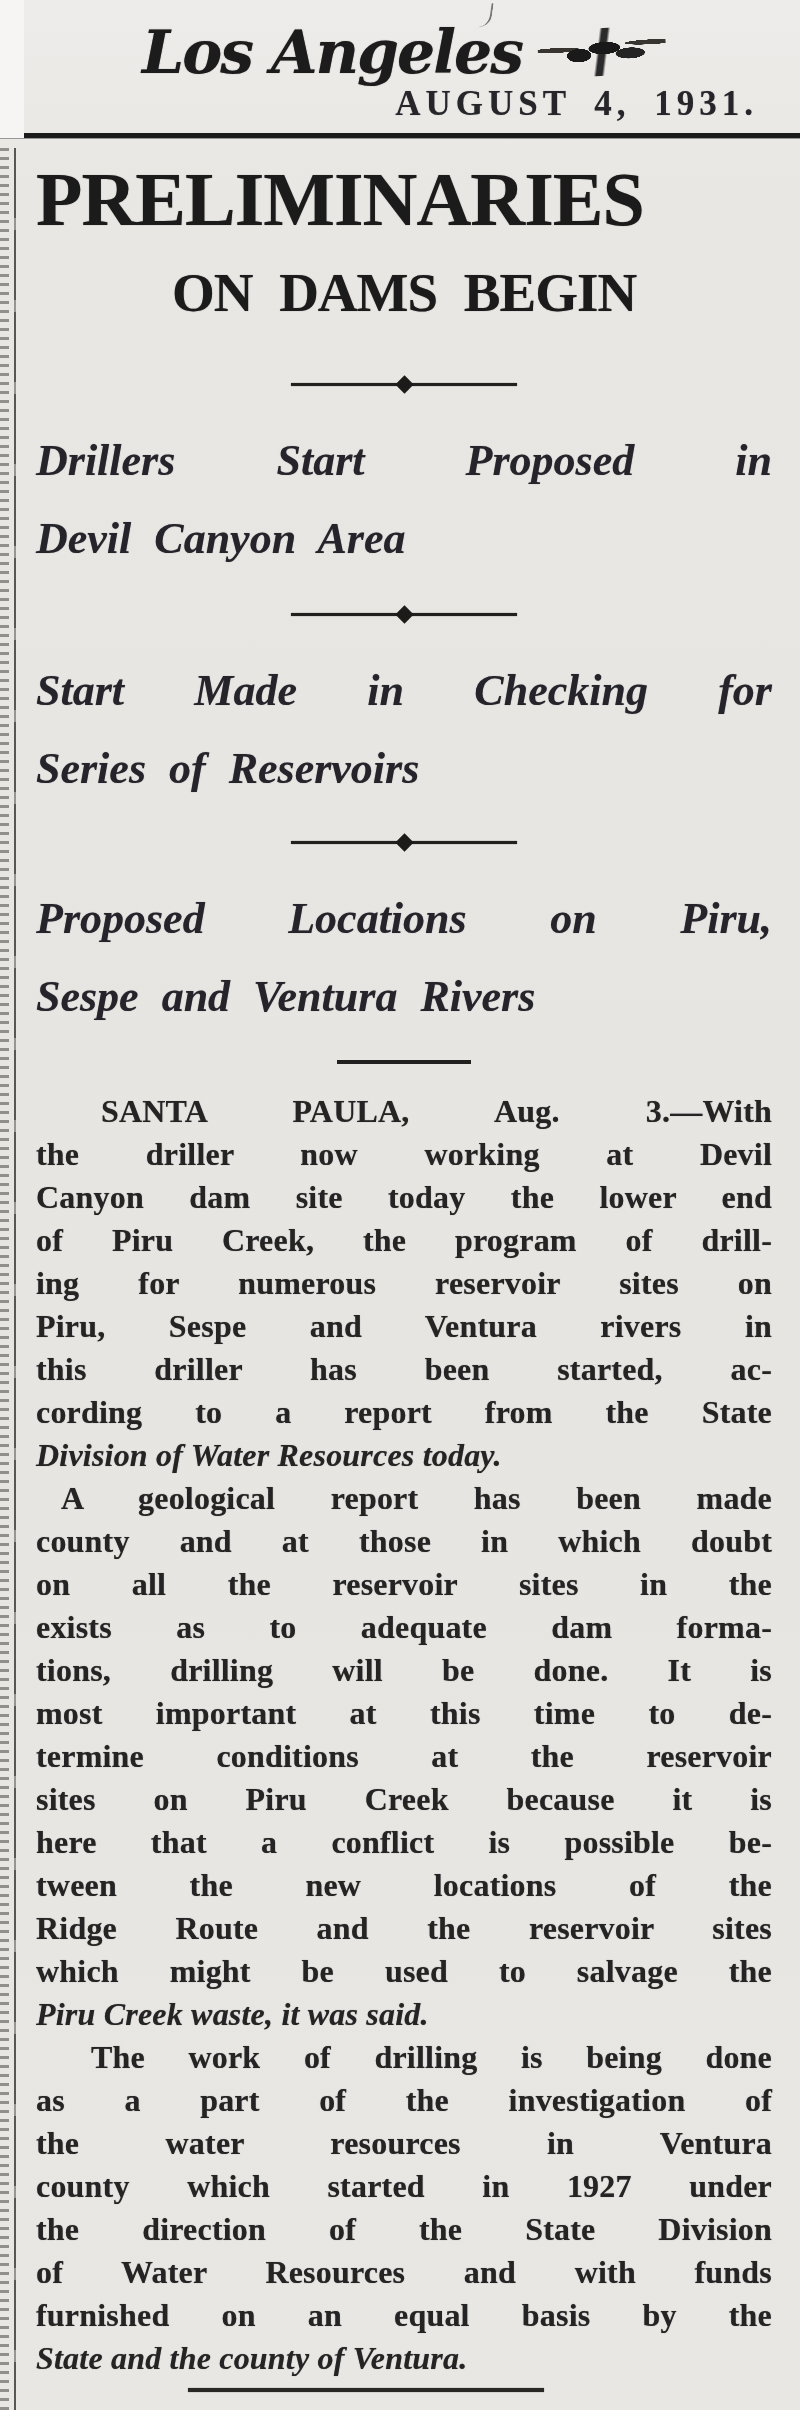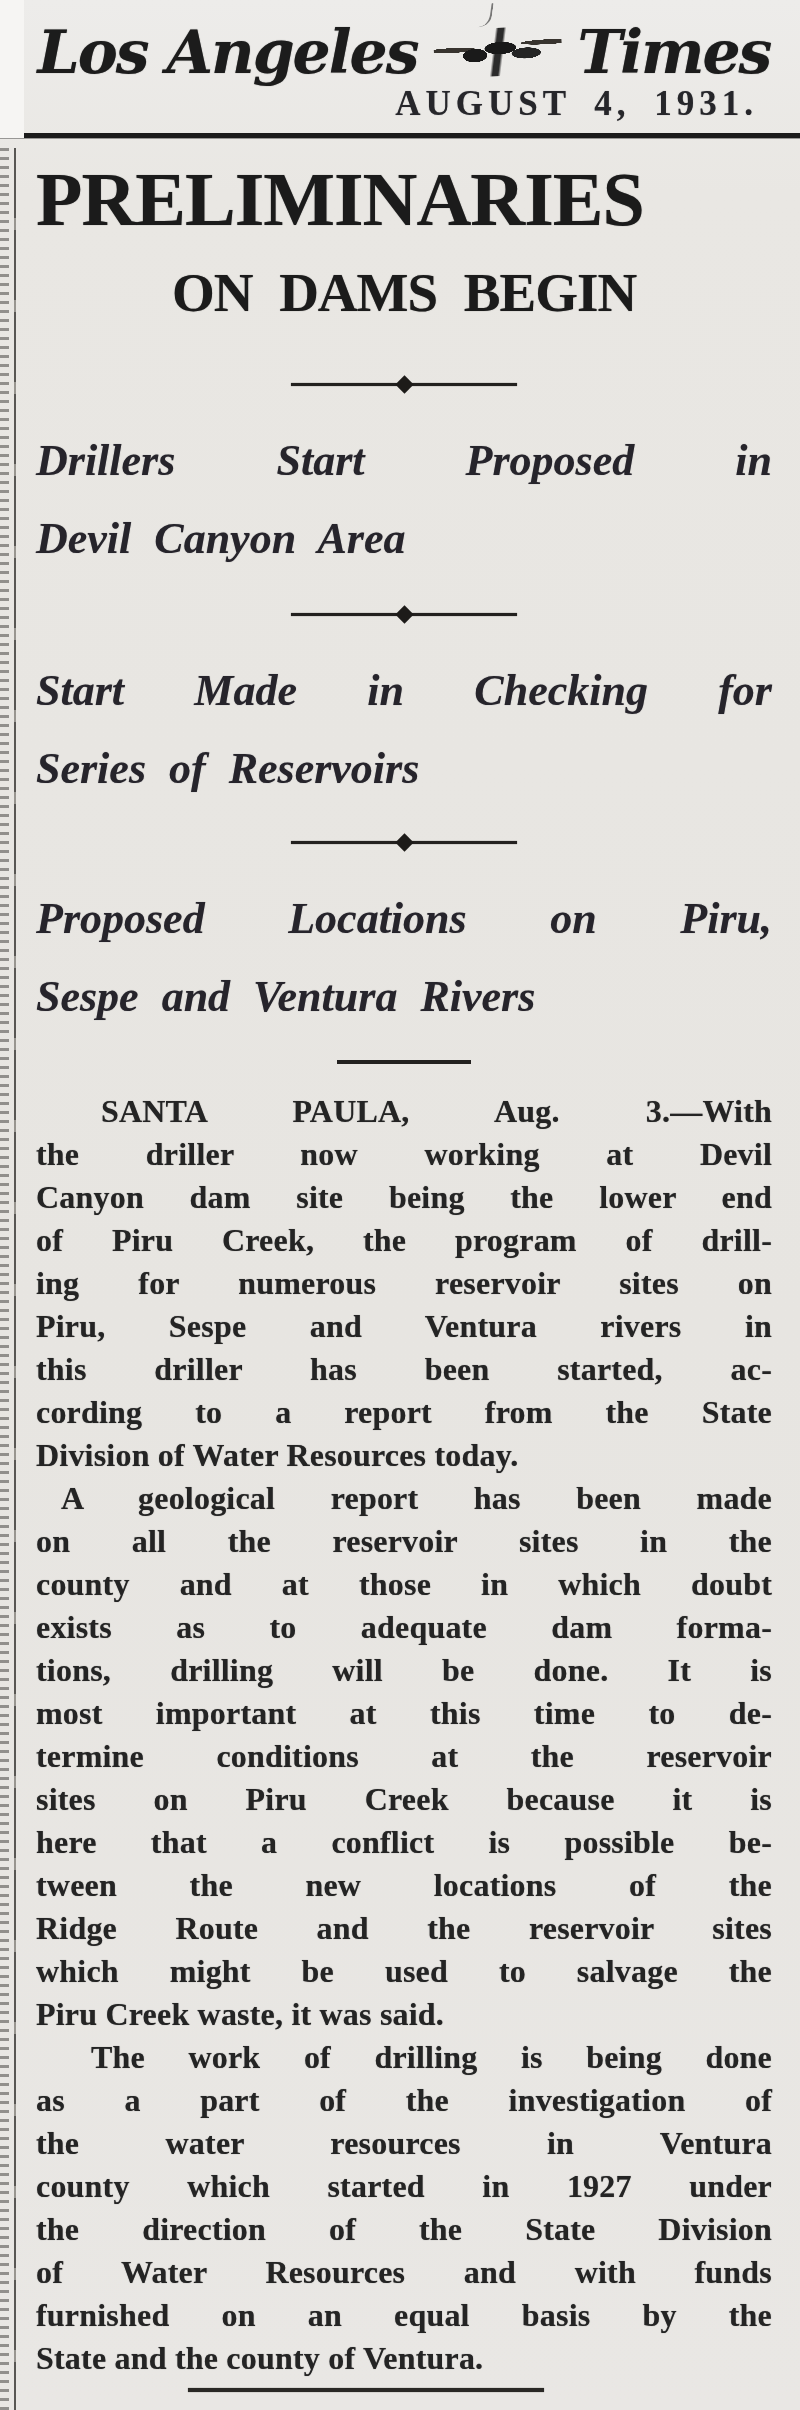--- a/index.html
+++ b/index.html
@@ -88,39 +88,38 @@
   .sub-l1{text-align:justify;text-align-last:justify;word-spacing:8px;}
   .sub-l2{word-spacing:12px;}
   .thin-rule{width:134px;height:4px;background:#23211f;margin:24px auto 0;}
   
   .bodytext{
     margin-top:26px;font-size:32px;line-height:43px;font-weight:bold;
     color:#242424;text-shadow:0 0 1px rgba(10,10,10,.45);
     letter-spacing:.2px;
   }
   .bl{text-align:justify;text-align-last:justify;white-space:normal;}
-  .bl.last{text-align-last:left;}
+  .bl.last{text-align-last:left;font-style:italic;}
   .ind65{text-indent:65px;}
   .ind25{text-indent:25px;}
   .ind55{text-indent:55px;}
   .bottom-rule{
     height:4px;background:#2a2825;width:356px;margin-left:152px;margin-top:8px;
     box-shadow:0 0 1px #2a2825;
   }
 </style>
 </head>
 <body>
 
 <div class="header">
   <div class="corner-patch"></div>
   <div class="scratch"></div>
   <div class="masthead-row">
     <span class="masthead-title">Los Angeles</span>
     <span class="eagle"></span>
-    <span class="masthead-title">Times</span>
   </div>
   <div class="date-row">AUGUST 4, 1931.</div>
   <div class="header-rule"></div>
 </div>
 
 <div class="film-edge"></div>
 <div class="col-rule"></div>
 
 <div class="article">
   <div class="headline">
@@ -160,32 +159,32 @@
     <div class="sub-l1">Proposed Locations on Piru,</div>
     <div class="sub-l2">Sespe and Ventura Rivers</div>
   </div>
 
   <div class="thin-rule"></div>
 
   <div class="bodytext">
     <div>
       <div class="bl ind65">SANTA PAULA, Aug. 3.—With</div>
       <div class="bl">the driller now working at Devil</div>
-      <div class="bl">Canyon dam site being the lower end</div>
+      <div class="bl">Canyon dam site today the lower end</div>
       <div class="bl">of Piru Creek, the program of drill-</div>
       <div class="bl">ing for numerous reservoir sites on</div>
       <div class="bl">Piru, Sespe and Ventura rivers in</div>
       <div class="bl">this driller has been started, ac-</div>
       <div class="bl">cording to a report from the State</div>
       <div class="bl last">Division of Water Resources today.</div>
     </div>
     <div>
       <div class="bl ind25">A geological report has been made</div>
+      <div class="bl">county and at those in which doubt</div>
       <div class="bl">on all the reservoir sites in the</div>
-      <div class="bl">county and at those in which doubt</div>
       <div class="bl">exists as to adequate dam forma-</div>
       <div class="bl">tions, drilling will be done. It is</div>
       <div class="bl">most important at this time to de-</div>
       <div class="bl">termine conditions at the reservoir</div>
       <div class="bl">sites on Piru Creek because it is</div>
       <div class="bl">here that a conflict is possible be-</div>
       <div class="bl">tween the new locations of the</div>
       <div class="bl">Ridge Route and the reservoir sites</div>
       <div class="bl">which might be used to salvage the</div>
       <div class="bl last">Piru Creek waste, it was said.</div>

